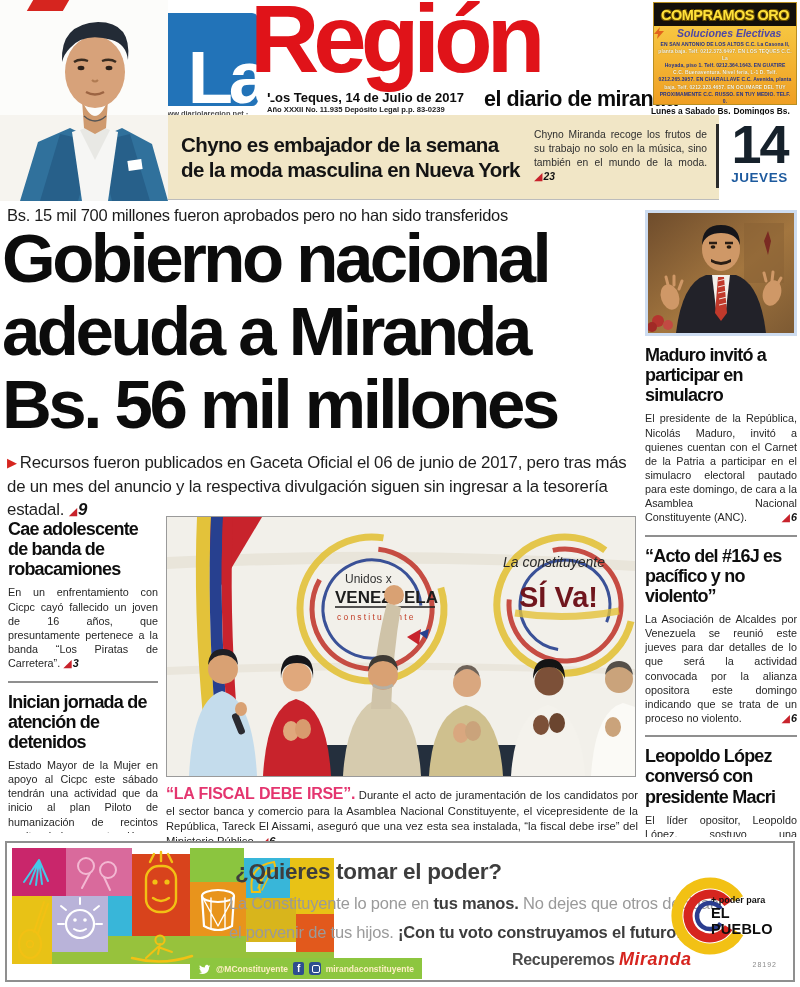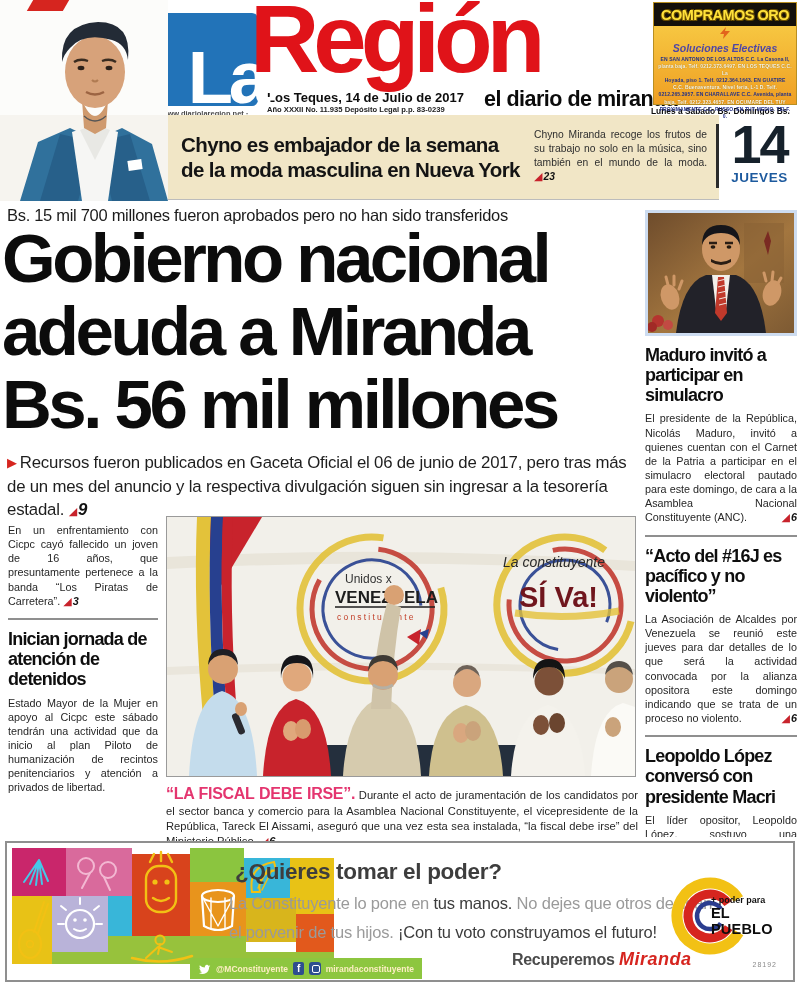--- a/index.html
+++ b/index.html
@@ -14,21 +14,21 @@
   .logo-region { position:absolute; left:250px; top:-14px; font-size:96px; font-weight:800; color:#e01319; letter-spacing:-6px; line-height:1.1; z-index:3; }
   .mast-web { position:absolute; left:148px; top:109px; width:114px; text-align:center; font-size:7.5px; color:#4a4a4a; font-weight:700; }
   .mast-date { position:absolute; left:267px; top:90px; font-size:13px; font-weight:800; color:#0d0d0d; }
   .mast-issue { position:absolute; left:267px; top:105px; font-size:7.6px; font-weight:700; color:#222; }
   .mast-tag { position:absolute; left:484px; top:87px; font-size:21.5px; font-weight:800; color:#0b0b0b; letter-spacing:-0.5px; }
 
   .gold-ad { position:absolute; left:653px; top:2px; width:144px; height:103px; border:1px solid #b98f22; background:linear-gradient(180deg,#f9d24a,#ef9f23); z-index:3; }
   .gold-ad .ga-head { background:#14100a; text-align:center; padding:3px 5px 2px; }
   .gold-ad .ga-title { font-size:14.5px; font-weight:800; color:#ffe23a; letter-spacing:-0.5px;
       text-shadow:1px 1px 0 #6b4f00, -1px 1px 0 #6b4f00, 1px -1px 0 #6b4f00; white-space:nowrap; }
-  .gold-ad .ga-sub { display:flex; align-items:center; justify-content:flex-start; gap:3px; padding:1px 0;flex-direction:column; }
+  .gold-ad .ga-sub { display:flex; align-items:center; justify-content:flex-start; gap:13px; padding:1px 0; }
   .gold-ad .ga-sub span { font-size:10.5px; font-weight:800; color:#4f47a5; font-style:italic; }
   .bolt-icon { width:10px; height:12px; display:inline-block; }
   .ga-lines { padding:1px 3px; text-align:center; }
   .ga-lines div { font-size:5px; font-weight:800; line-height:1.42; letter-spacing:0.1px; }
   .ga-lines div:nth-child(odd) { color:#233188; }
   .ga-lines div:nth-child(even) { color:#fdfbe8; text-shadow:0 0 1px #8a5b00; }
   .price-line { position:absolute; left:651px; top:106px; width:147px; display:flex; justify-content:space-between; font-size:8.4px; font-weight:800; color:#0d0d0d; }
 
   
   .banner { position:absolute; left:0; top:115px; width:760px; height:85px; background:#f1e6c6; z-index:2; border-bottom:1px solid #bcbcbc; }
@@ -67,21 +67,21 @@
   .bottom-ad { position:absolute; left:5px; top:841px; width:790px; height:141px; border:2px solid #8f8f8f; background:#fff; }
   .mosaic { position:absolute; left:5px; top:5px; width:322px; height:116px; }
   .social-bar { position:absolute; left:183px; top:115px; width:232px; height:21px; background:#8dc63f; display:flex; align-items:center; gap:5px; padding:0 8px; z-index:4; }
   .social-bar .handle { font-size:8.5px; font-weight:800; color:#fdeec4; }
   .fb-icon { width:13px; height:13px; background:#2e4e8f; border-radius:2px; color:#fff; font-size:10px; font-weight:800; text-align:center; line-height:13px; }
   .fb-icon::before { content:"f"; }
   .ig-icon { width:13px; height:13px; background:#2e4e8f; border-radius:3px; position:relative; }
   .ig-icon::after { content:""; position:absolute; left:3px; top:3px; width:6px; height:6px; border:1.4px solid #fff; border-radius:2px; }
   .ad-question { position:absolute; left:228px; top:16px; font-size:22.5px; font-weight:800; color:#3d3d3d; letter-spacing:-0.3px; }
   .ad-line { position:absolute; font-size:16.5px; letter-spacing:-0.2px; color:#9a9a9a; white-space:nowrap; }
-  .ad-line b { color:#3d3d3d; font-weight:400; }
+  .ad-line b { color:#3d3d3d; font-weight:700; }
   .ad-line1 { left:222px; top:51px; }
   .ad-line2 { left:222px; top:80px; }
   .c-logo { position:absolute; left:664px; top:34px; width:78px; height:78px; }
   .c-logo-text { position:absolute; left:704px; top:52px; z-index:3; text-align:left; }
   .c-logo-text .t1 { font-size:9px; font-weight:800; color:#121212; }
   .c-logo-text .t2 { font-size:14.5px; font-weight:700; color:#0c0c0c; letter-spacing:0.2px; }
   .recuperemos { position:absolute; left:505px; top:106px; }
   .recuperemos .r1 { font-size:16px; font-weight:800; color:#4b4b4b; letter-spacing:-0.3px; }
   .recuperemos .r2 { font-size:18px; font-weight:800; font-style:italic; color:#d6251f; letter-spacing:0.5px; }
   .ad-code { position:absolute; right:16px; top:118px; font-size:7px; color:#8a8a8a; letter-spacing:1px; }
@@ -240,20 +240,21 @@
       <div class="story-h">Leopoldo López conversó con presidente Macri</div>
       <div class="story-b">
         <span>El líder opositor, Leopoldo López, sostuvo una conversación telefónica con el presidente de Argentina, Mauricio Macri, en donde abordaron la situación económica y política del país</span>
         
       </div>
     </div>
   </div>
 
   <div class="left-col">
     <div class="story">
+      <div class="story-h" style="margin-top:2px">Cae adolescente de banda de robacamiones</div>
       <div class="story-b">
         <span>En un enfrentamiento con Cicpc cayó fallecido un joven de 16 años, que presuntamente pertenece a la banda “Los Piratas de Carretera”.</span>
         <span class="ref" style="float:none"><span class="tri-icon"></span><span class="refnum">3</span></span>
       </div>
     </div>
     <div class="col-divider"></div>
     <div class="story">
       <div class="story-h">Inician jornada de atención de detenidos</div>
       <div class="story-b">
         <span>Estado Mayor de la Mujer en apoyo al Cicpc este sábado tendrán una actividad que da inicio al plan Piloto de humanización de recintos penitenciarios y atención a privados de libertad.</span>

